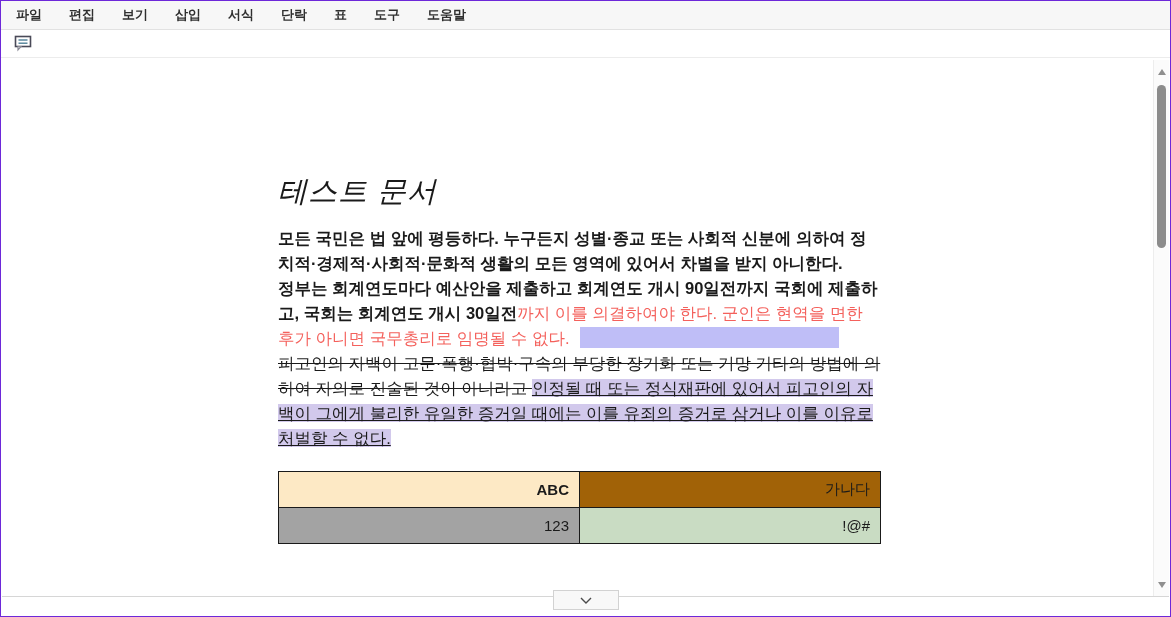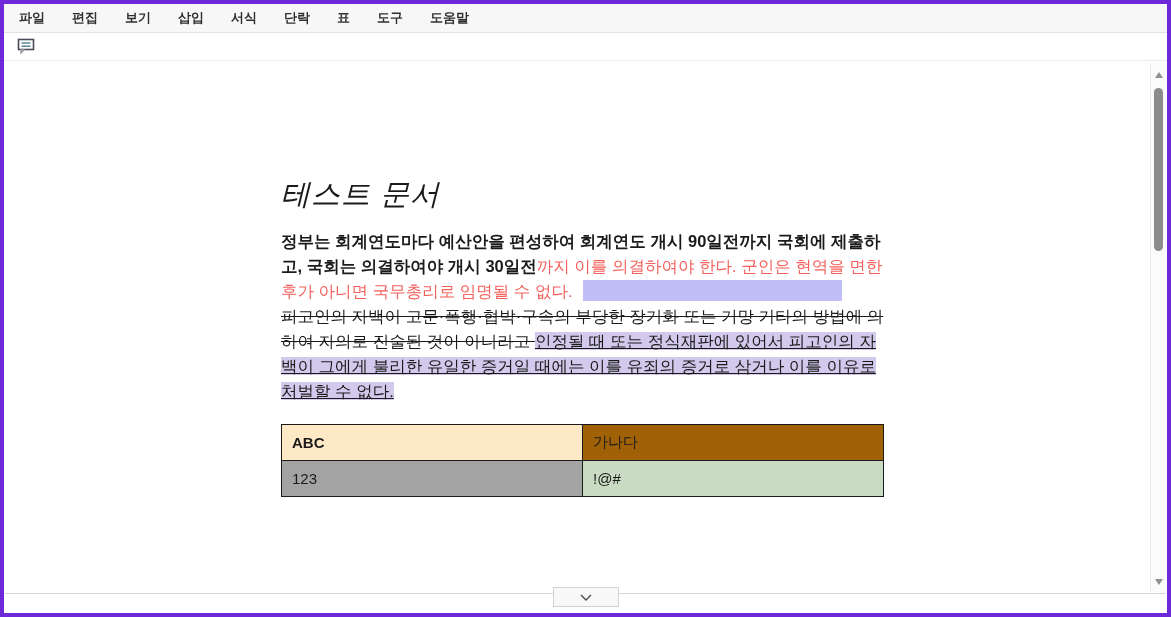--- a/index.html
+++ b/index.html
@@ -6,21 +6,21 @@
   html, body { margin: 0; padding: 0; }
   body {
     width: 1171px; height: 617px;
     font-family: "Liberation Sans", sans-serif;
     background: #ffffff;
     position: relative;
     overflow: hidden;
   }
   .window {
     position: absolute; inset: 0;
-    border: 4px solid #6d28d9;
+    border: 1px solid #6d28d9;
     background: #ffffff;
   }
 
   
   .menubar {
     height: 29px;
     background: #f7f7f7;
     border-bottom: 1px solid #e2e2e2;
     display: flex; align-items: center;
     padding-left: 15px; gap: 27px;
@@ -81,21 +81,21 @@
     margin-top: 20px;
     border-collapse: collapse;
     table-layout: fixed;
     width: 603px;
     font-size: 15px;
   }
   .doc-table td, .doc-table th {
     border: 1px solid #1a1a1a;
     height: 36px;
     padding: 0 10px;
-    text-align: left;
+    text-align: right;
     vertical-align: middle;
     font-weight: 400;
   }
   .doc-table th.first { font-weight: 700; }
 
   
   .scrollbar {
     position: absolute;
     top: 59px; right: 1px; bottom: 20px;
     width: 16px;
@@ -168,22 +168,23 @@
         <path d="M4 11.5 L4 15 L7 11.5 Z" fill="#ffffff" stroke="#8a8a96" stroke-width="1.2"></path>
       </svg>
     </button>
   </div>
 
   <div class="page">
     <div class="doc">
 
       <h1 class="doc-title">테스트 문서</h1>
 
-
-      <p class="p"><span class="bold">정부는 회계연도마다 예산안을 편성하여 회계연도 개시 90일전까지 국회에 제출하고, 국회는 의결하여야 개시 30일전</span><span class="red" id="red-span" style="color: rgb(244, 97, 92);">까지 이를 의결하여야 한다. 군인은 현역을 면한 후가 아니면 국무총리로 임명될 수 없다.</span><span class="sel-highlight" id="sel-highlight" style="background: rgb(191, 190, 247);"></span></p>
+      <p class="p bold">모든 국민은 법 앞에 평등하다. 누구든지 성별·종교 또는 사회적 신분에 의하여 정치적·경제적·사회적·문화적 생활의 모든 영역에 있어서 차별을 받지 아니한다.</p>
+
+      <p class="p"><span class="bold">정부는 회계연도마다 예산안을 제출하고 회계연도 개시 90일전까지 국회에 제출하고, 국회는 회계연도 개시 30일전</span><span class="red" id="red-span" style="color: rgb(244, 97, 92);">까지 이를 의결하여야 한다. 군인은 현역을 면한 후가 아니면 국무총리로 임명될 수 없다.</span><span class="sel-highlight" id="sel-highlight" style="background: rgb(191, 190, 247);"></span></p>
 
       <p class="p"><span class="strike">피고인의 자백이 고문·폭행·협박·구속의 부당한 장기화 또는 기망 기타의 방법에 의하여 자의로 진술된 것이 아니라고 </span><span class="hl-underline" id="hl-span" style="background: rgb(210, 201, 236);">인정될 때 또는 정식재판에 있어서 피고인의 자백이 그에게 불리한 유일한 증거일 때에는 이를 유죄의 증거로 삼거나 이를 이유로 처벌할 수 없다.</span></p>
 
       <table class="doc-table">
         <tbody>
             <tr>
           <th class="first" id="th-0" style="background: rgb(253, 233, 197);">ABC</th>
           <th id="th-1" style="background: #a16207;">가나다</th>
         </tr>
         <tr>

